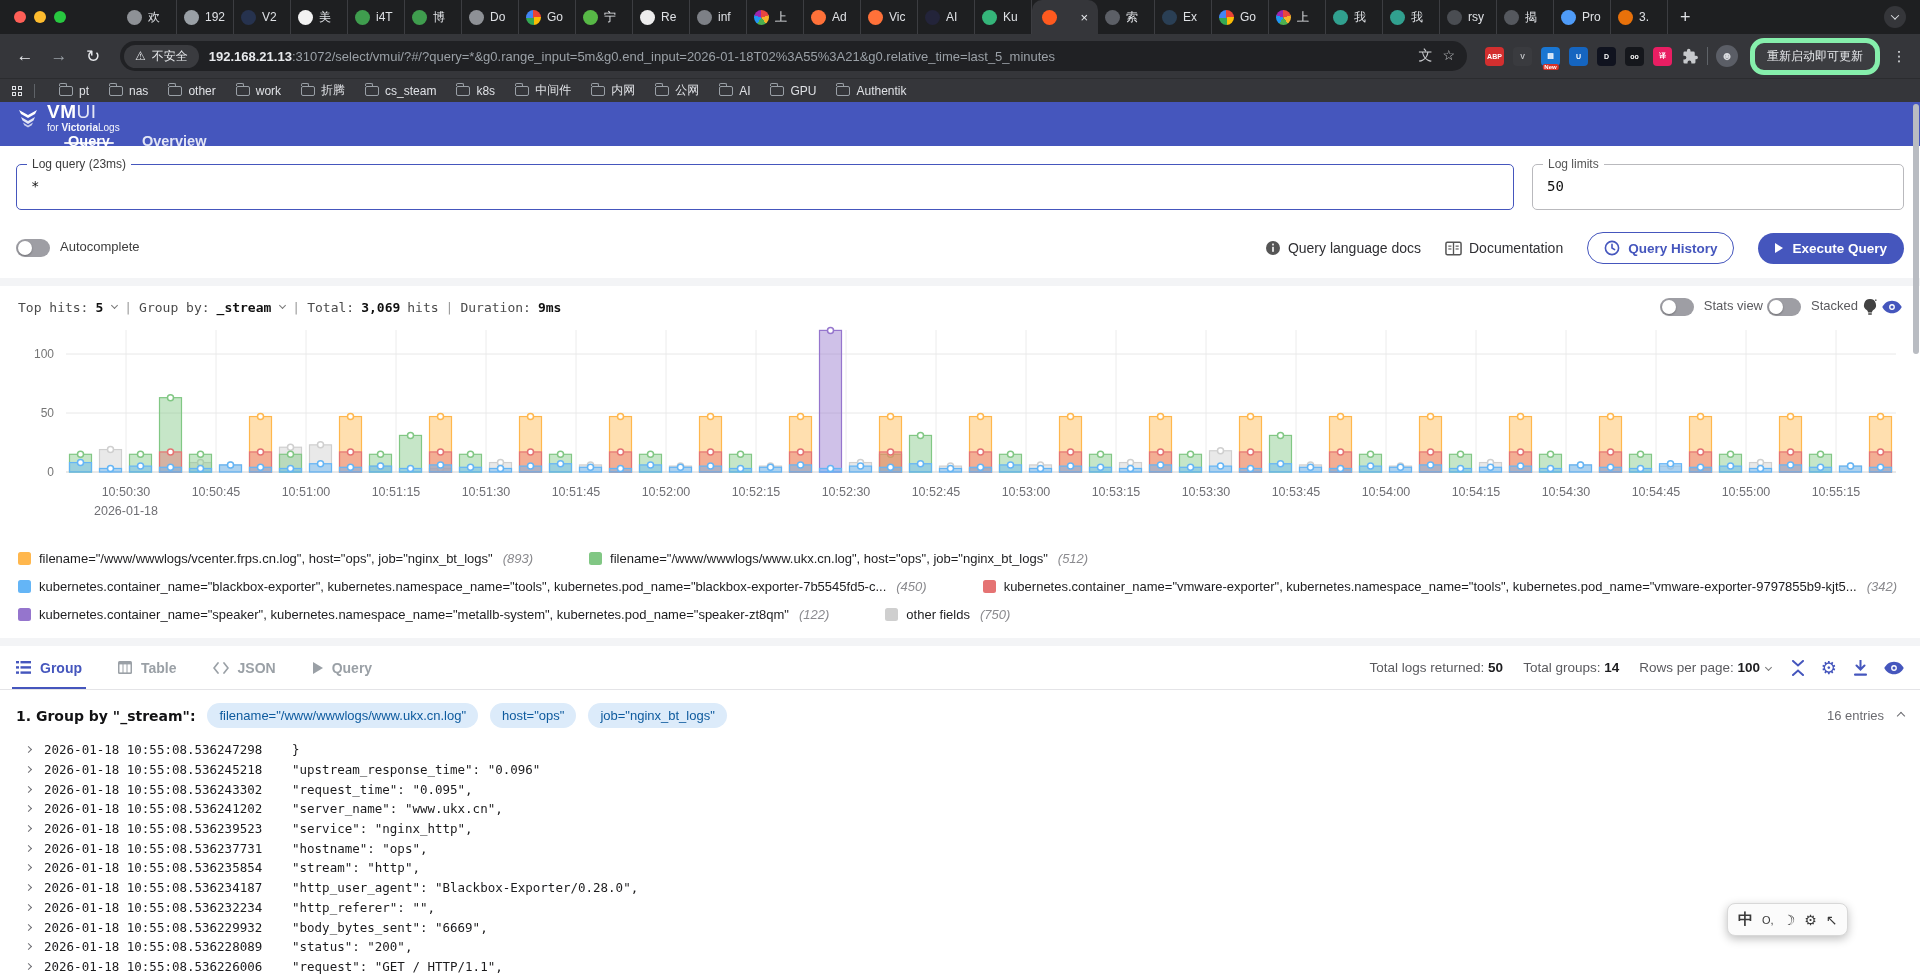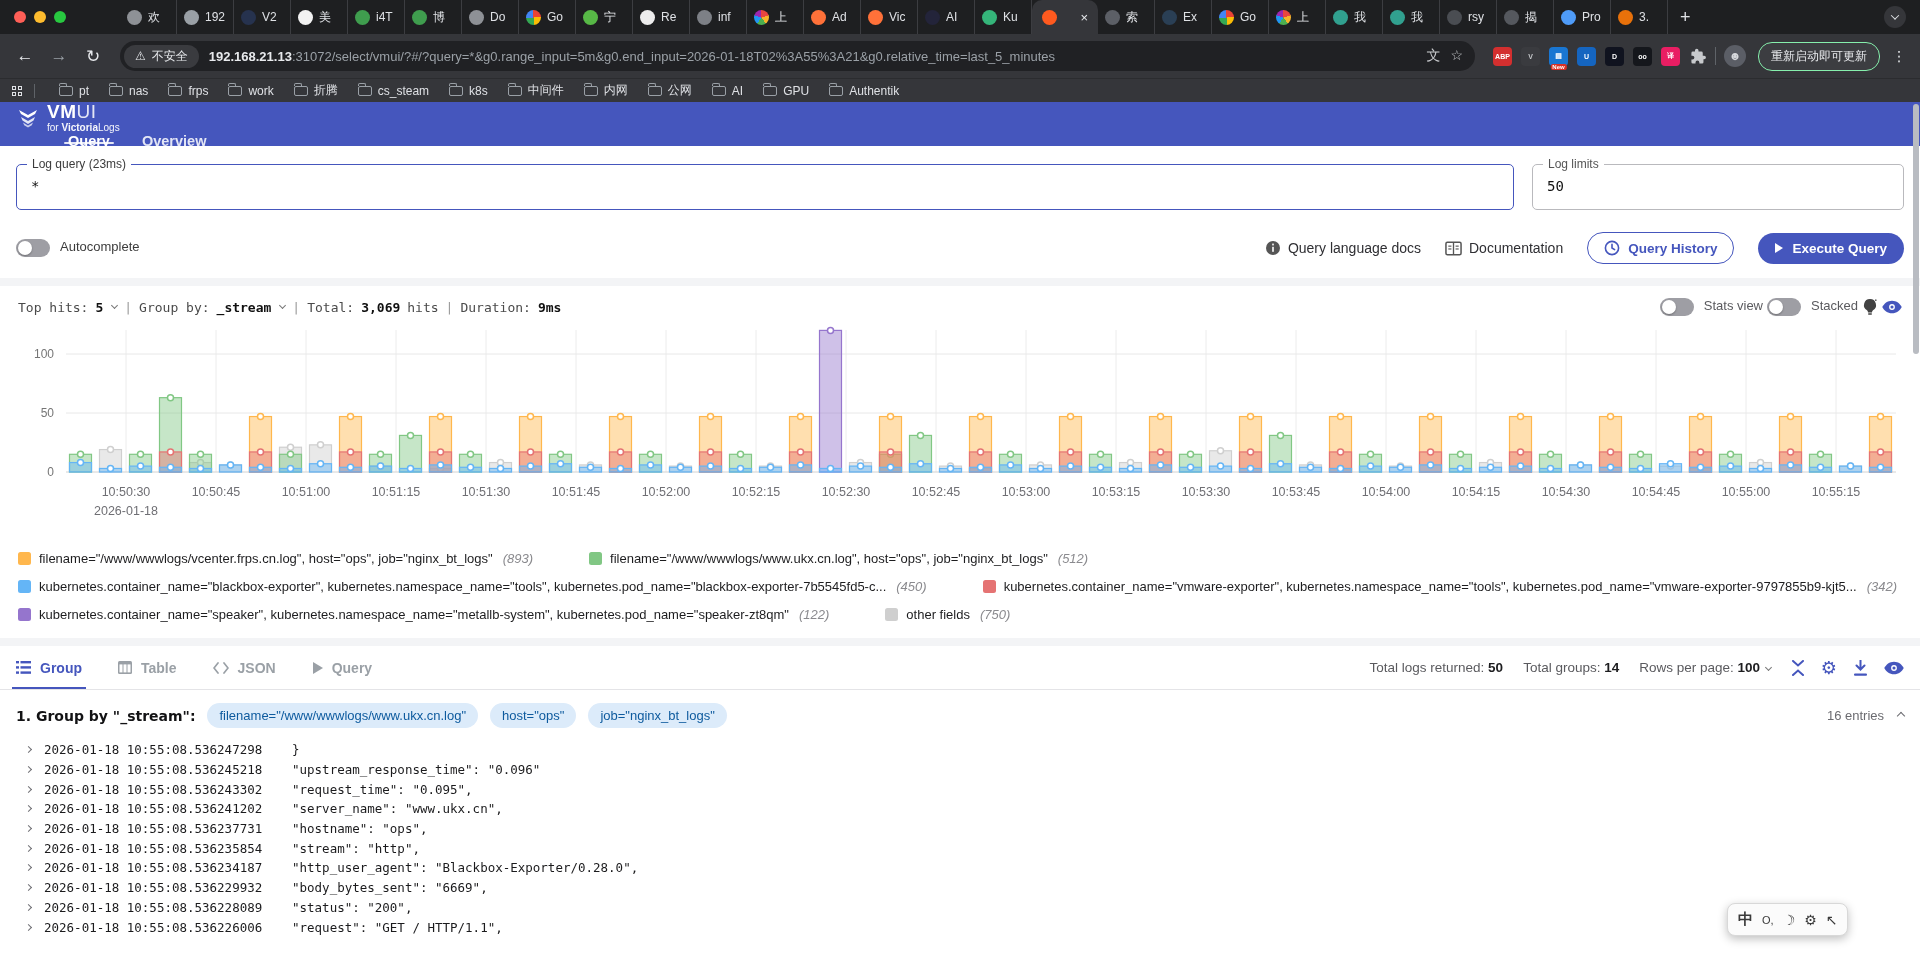--- a/index.html
+++ b/index.html
@@ -26,21 +26,21 @@
   .secchip { display:flex; align-items:center; gap:6px; background:#3a3b3f; border-radius:12px; padding:3px 11px; color:#e8eaed; font-size:12px; flex:none; }
   .secchip .warn { color:#e8eaed; font-size:12px; }
   .urltext { margin-left:10px; font-size:13px; color:#9aa0a6; white-space:nowrap; overflow:hidden; text-overflow:ellipsis; flex:1; }
   .urltext b { color:#e8eaed; font-weight:700; }
   .url-icons { display:flex; gap:10px; margin-left:10px; color:#c7c9cc; font-size:14px; flex:none; }
   .exts { display:flex; align-items:center; gap:9px; margin:0 6px; }
   .ext { width:19px; height:19px; border-radius:4px; font-size:7px; font-weight:700; display:flex; align-items:center; justify-content:center; position:relative; cursor:pointer; }
   .ext .badge { position:absolute; bottom:-4px; left:50%; transform:translateX(-50%); background:#d93025; color:#fff; font-size:6px; padding:0 2px; border-radius:2px; }
   .tooldiv { width:1px; height:18px; background:#5f6368; margin:0 4px; }
   .avatar { width:22px; height:22px; border-radius:50%; background:#5b5e66; display:flex; align-items:center; justify-content:center; color:#d8dade; font-size:12px; cursor:pointer; }
-  .updatebtn { background:#3c3d41; border:1px solid #86efac; color:#e8eaed; font-size:12px; border-radius:14px; padding:5px 12px; margin:0 4px 0 8px; white-space:nowrap; cursor:pointer; }
+  .updatebtn { background:#3c3d41; border:5px solid #86efac; color:#e8eaed; font-size:12px; border-radius:14px; padding:5px 12px; margin:0 4px 0 8px; white-space:nowrap; cursor:pointer; }
   .kebab { color:#e8eaed; font-size:14px; padding:0 4px; cursor:pointer; }
 
   .bookmarks { height:24px; background:#35363a; border-top:1px solid #2b2c2f; display:flex; align-items:center; padding:0 12px; gap:4px; }
   .appsgrid { display:grid; grid-template-columns:repeat(2,4px); grid-gap:2px; margin-right:8px; cursor:pointer; }
   .appsgrid i { width:4px; height:4px; border:1px solid #dfe1e5; display:block; }
   .bmdiv { width:1px; height:14px; background:#5f6368; margin-right:10px; }
   .bm { display:flex; align-items:center; gap:6px; color:#dfe1e5; font-size:12px; padding:0 10px; cursor:pointer; white-space:nowrap; }
   .folder { width:14px; height:10px; border:1.5px solid #9aa0a6; border-radius:2px; position:relative; }
   .folder::before { content:""; position:absolute; top:-3.5px; left:-1px; width:6px; height:2px; border:1.5px solid #9aa0a6; border-bottom:none; border-radius:2px 2px 0 0; }
 
@@ -300,21 +300,21 @@
       <div class="bm">
         <span class="folder"></span>
         <span>pt</span>
       </div>
       <div class="bm">
         <span class="folder"></span>
         <span>nas</span>
       </div>
       <div class="bm">
         <span class="folder"></span>
-        <span>frps</span>
+        <span>other</span>
       </div>
       <div class="bm">
         <span class="folder"></span>
         <span>work</span>
       </div>
       <div class="bm">
         <span class="folder"></span>
         <span>折腾</span>
       </div>
       <div class="bm">
@@ -990,32 +990,42 @@
           <span class="ts">2026-01-18 10:55:08.536243302</span>
           <span class="content">"request_time": "0.095",</span>
         </div>
         <div class="logrow">
           <span class="rchev"></span>
           <span class="ts">2026-01-18 10:55:08.536241202</span>
           <span class="content">"server_name": "www.ukx.cn",</span>
         </div>
         <div class="logrow">
           <span class="rchev"></span>
+          <span class="ts">2026-01-18 10:55:08.536239523</span>
+          <span class="content">"service": "nginx_http",</span>
+        </div>
+        <div class="logrow">
+          <span class="rchev"></span>
           <span class="ts">2026-01-18 10:55:08.536237731</span>
           <span class="content">"hostname": "ops",</span>
         </div>
         <div class="logrow">
           <span class="rchev"></span>
           <span class="ts">2026-01-18 10:55:08.536235854</span>
           <span class="content">"stream": "http",</span>
         </div>
         <div class="logrow">
           <span class="rchev"></span>
           <span class="ts">2026-01-18 10:55:08.536234187</span>
           <span class="content">"http_user_agent": "Blackbox-Exporter/0.28.0",</span>
+        </div>
+        <div class="logrow">
+          <span class="rchev"></span>
+          <span class="ts">2026-01-18 10:55:08.536232234</span>
+          <span class="content">"http_referer": "",</span>
         </div>
         <div class="logrow">
           <span class="rchev"></span>
           <span class="ts">2026-01-18 10:55:08.536229932</span>
           <span class="content">"body_bytes_sent": "6669",</span>
         </div>
         <div class="logrow">
           <span class="rchev"></span>
           <span class="ts">2026-01-18 10:55:08.536228089</span>
           <span class="content">"status": "200",</span>

